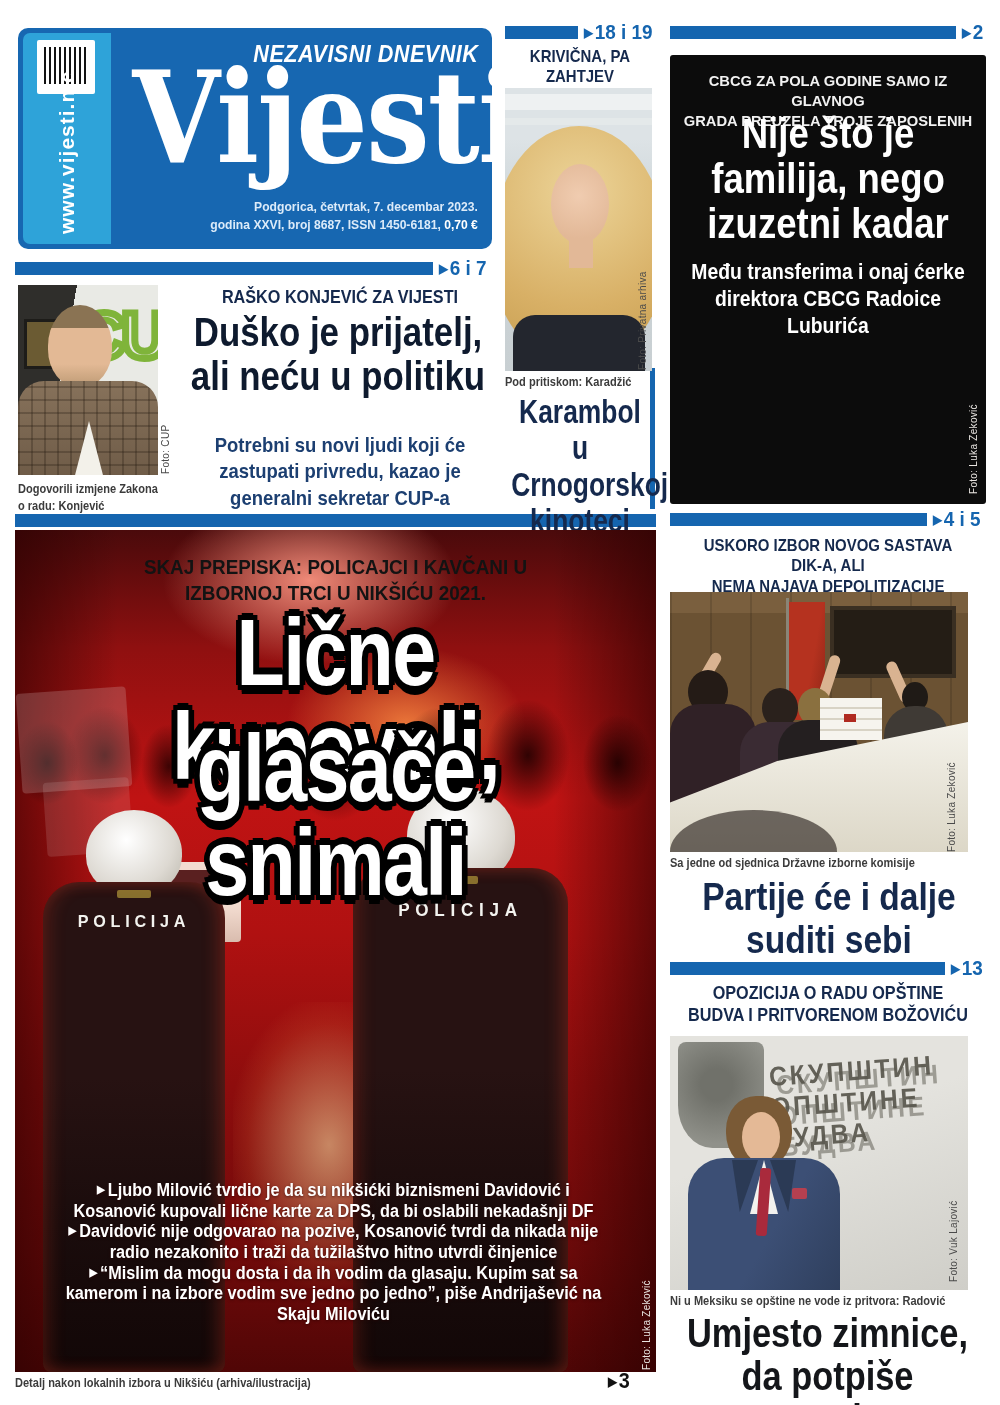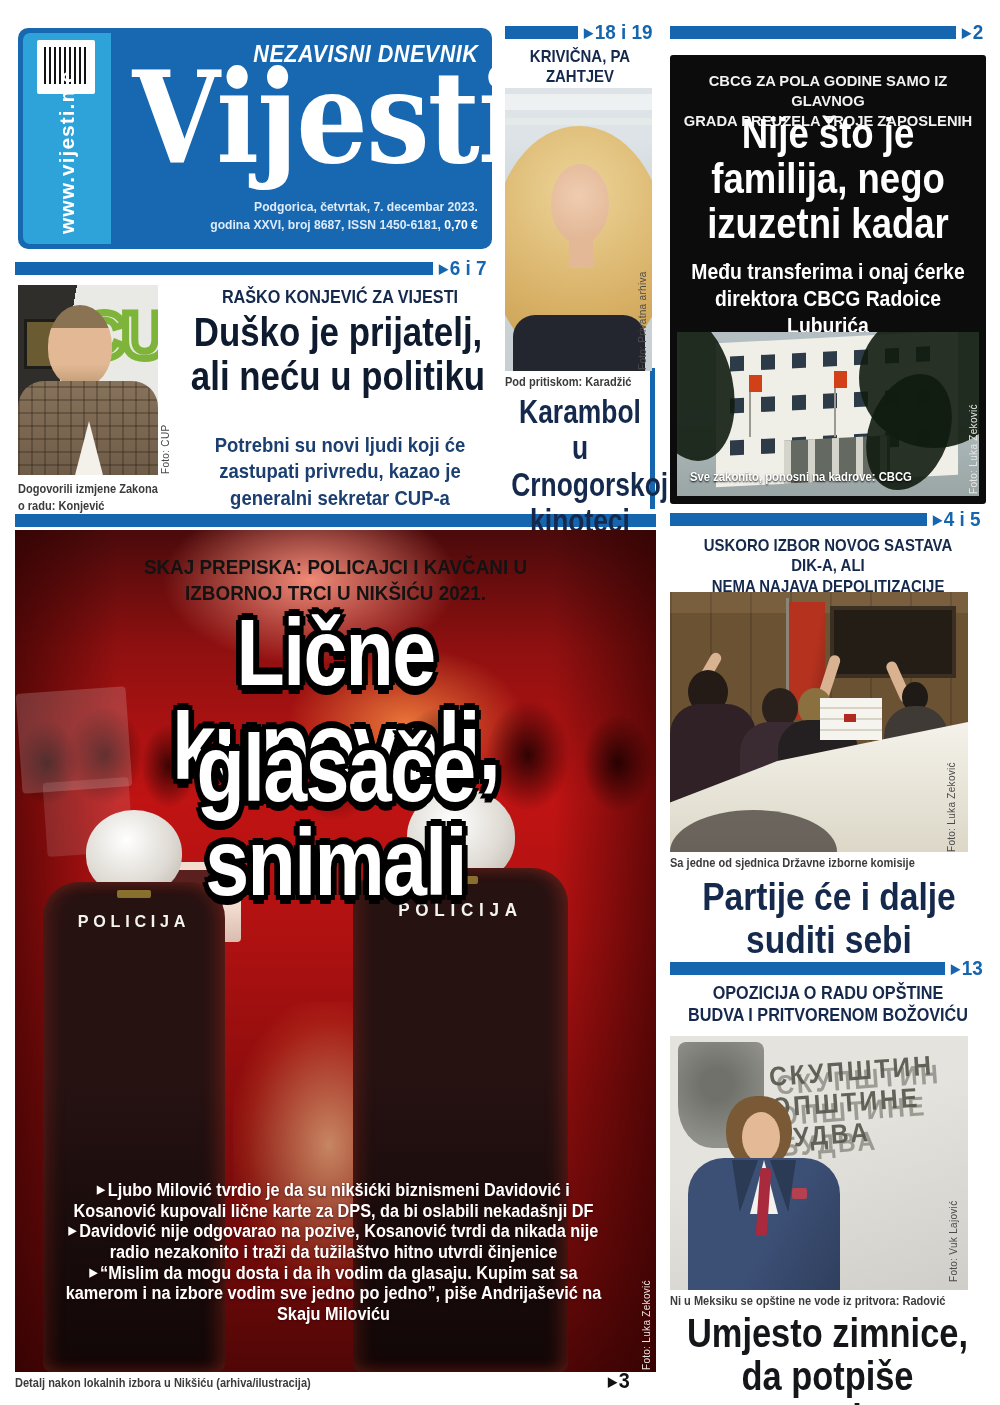--- a/index.html
+++ b/index.html
@@ -261,36 +261,20 @@
     </div>
     <div class="bb-head">
       <span class="line">Nije što je</span>
       <span class="line">familija, nego</span>
       <span class="line">izuzetni kadar</span>
     </div>
     <div class="bb-sub">
       <span class="line">Među transferima i onaj ćerke</span>
       <span class="line">direktora CBCG Radoice Luburića</span>
     </div>
-    <div class="bb-photo">
-      <div class="bld">
-        <div class="bld-row" style="top:14px;"></div>
-        <div class="bld-row" style="top:56px;"></div>
-        <div class="bld-row" style="top:98px;"></div>
-        <div class="bld-entr"></div>
-      </div>
-      <div class="pole" style="left:24%;top:26%;height:62px;"></div>
-      <div class="flag" style="left:24%;top:26%;"></div>
-      <div class="pole" style="left:52%;top:24%;height:66px;"></div>
-      <div class="flag" style="left:52%;top:24%;"></div>
-      <div class="palm" style="right:-30px;top:-24px;width:150px;height:140px;"></div>
-      <div class="palm" style="right:30px;top:40px;width:80px;height:120px;transform:rotate(20deg);"></div>
-      <div class="palm" style="left:-34px;top:-20px;width:90px;height:150px;transform:rotate(-12deg);"></div>
-      <div class="bb-caption">Sve zakonito, ponosni na kadrove: CBCG</div>
-    </div>
   </div>
   <div class="vcredit light" style="left:968px;top:382px;height:112px;">Foto: Luka Zeković</div>
 
   <div class="lf-photo">
     <div class="lf-frame"></div>
     <div class="lf-logo">CU</div>
     <div class="lf-head-shape"></div>
     <div class="lf-jacket"></div>
     <div class="lf-shirt"></div>
   </div>

